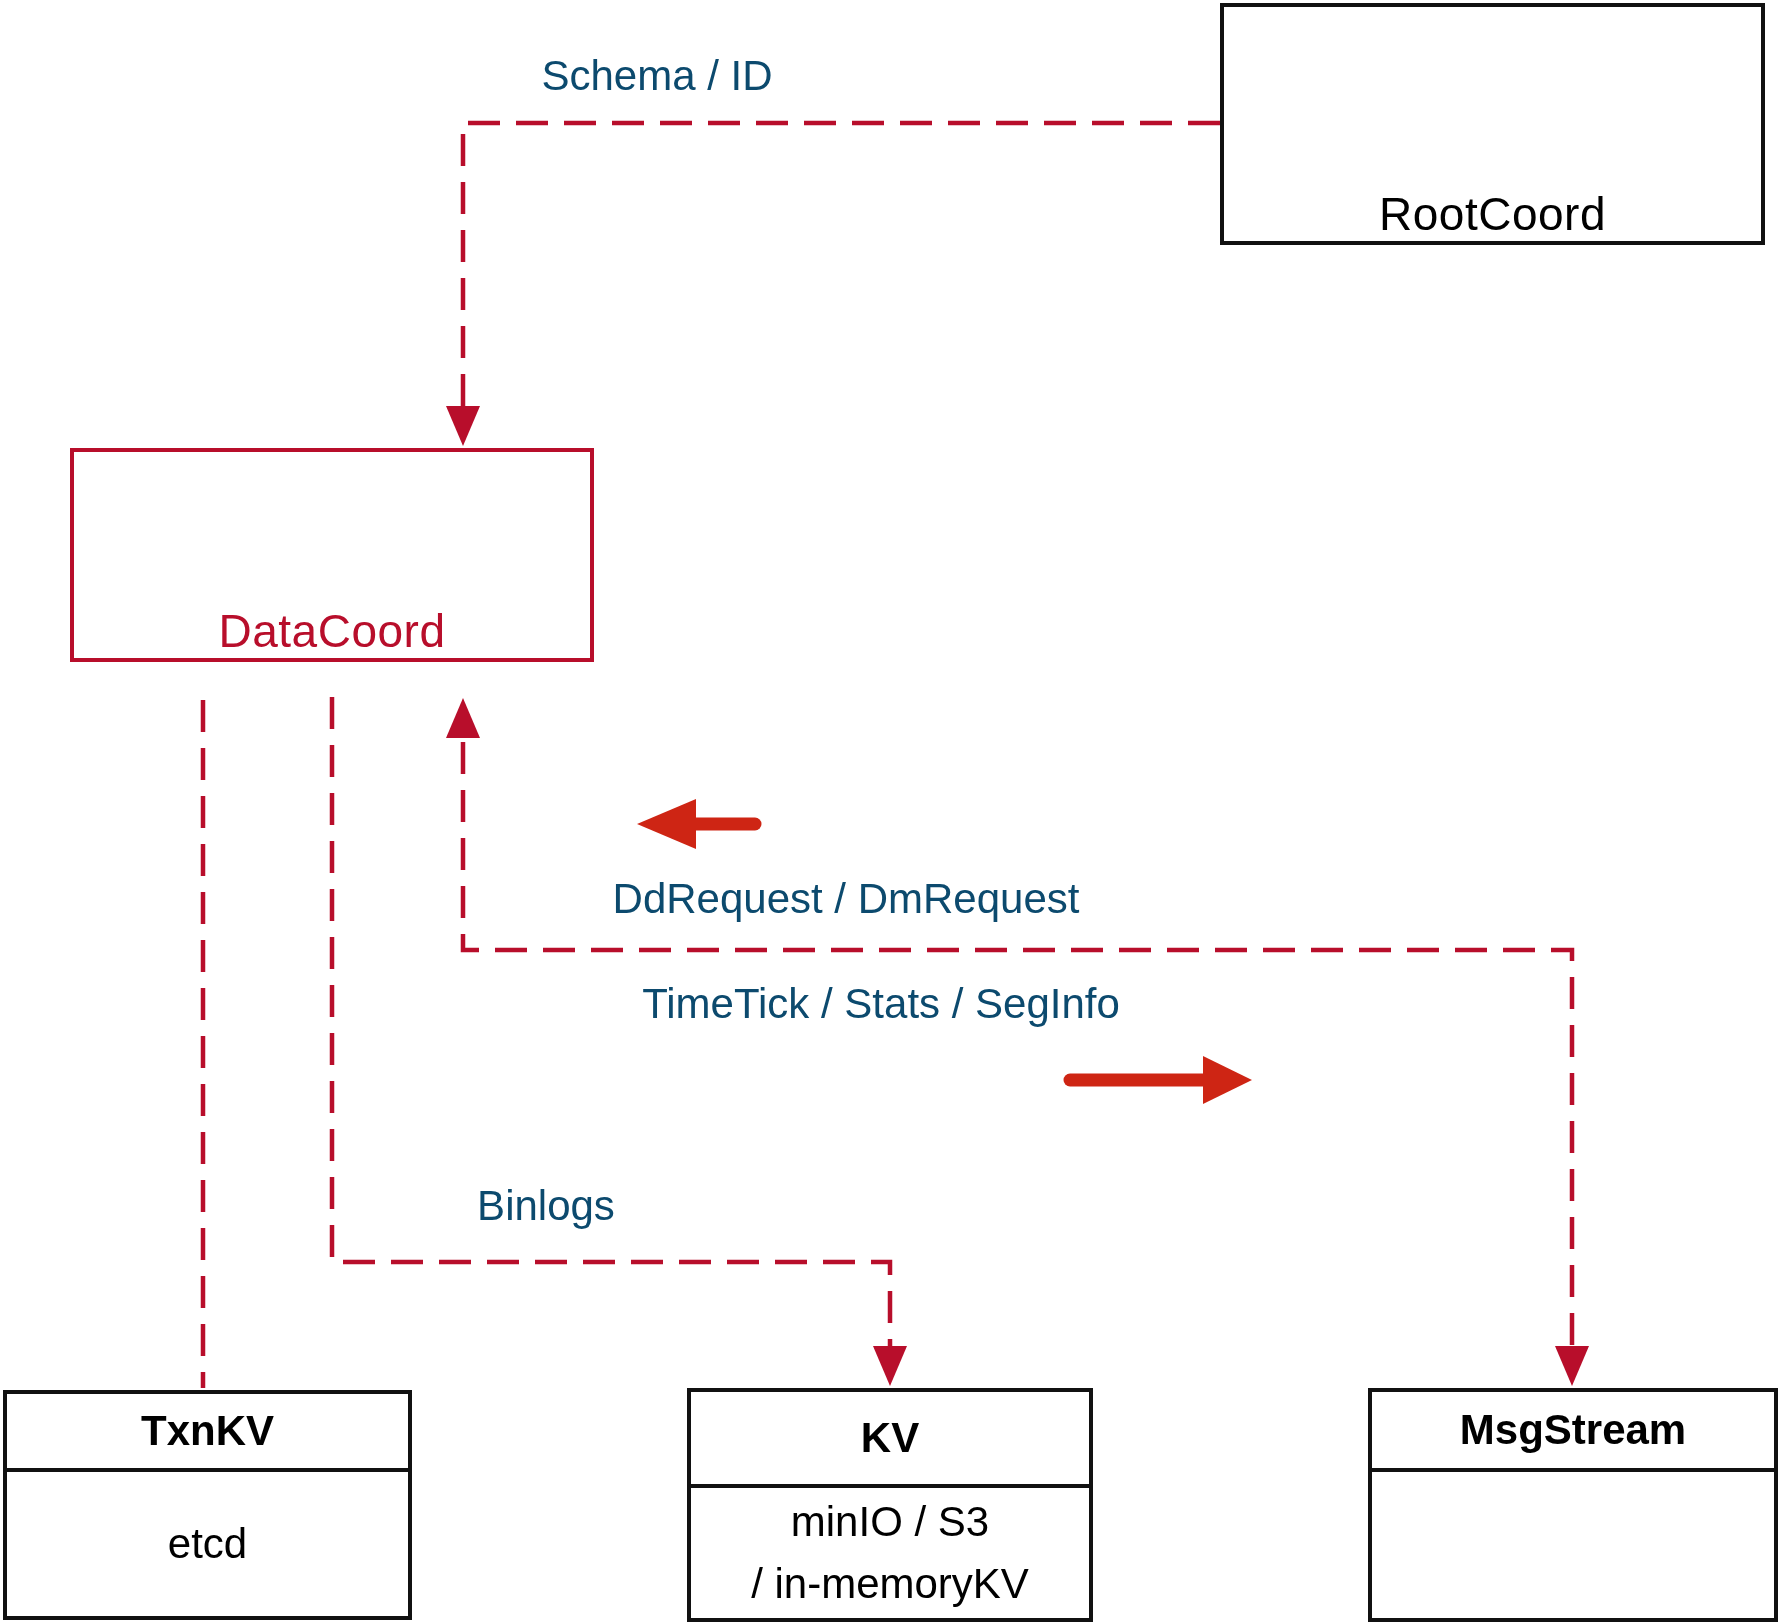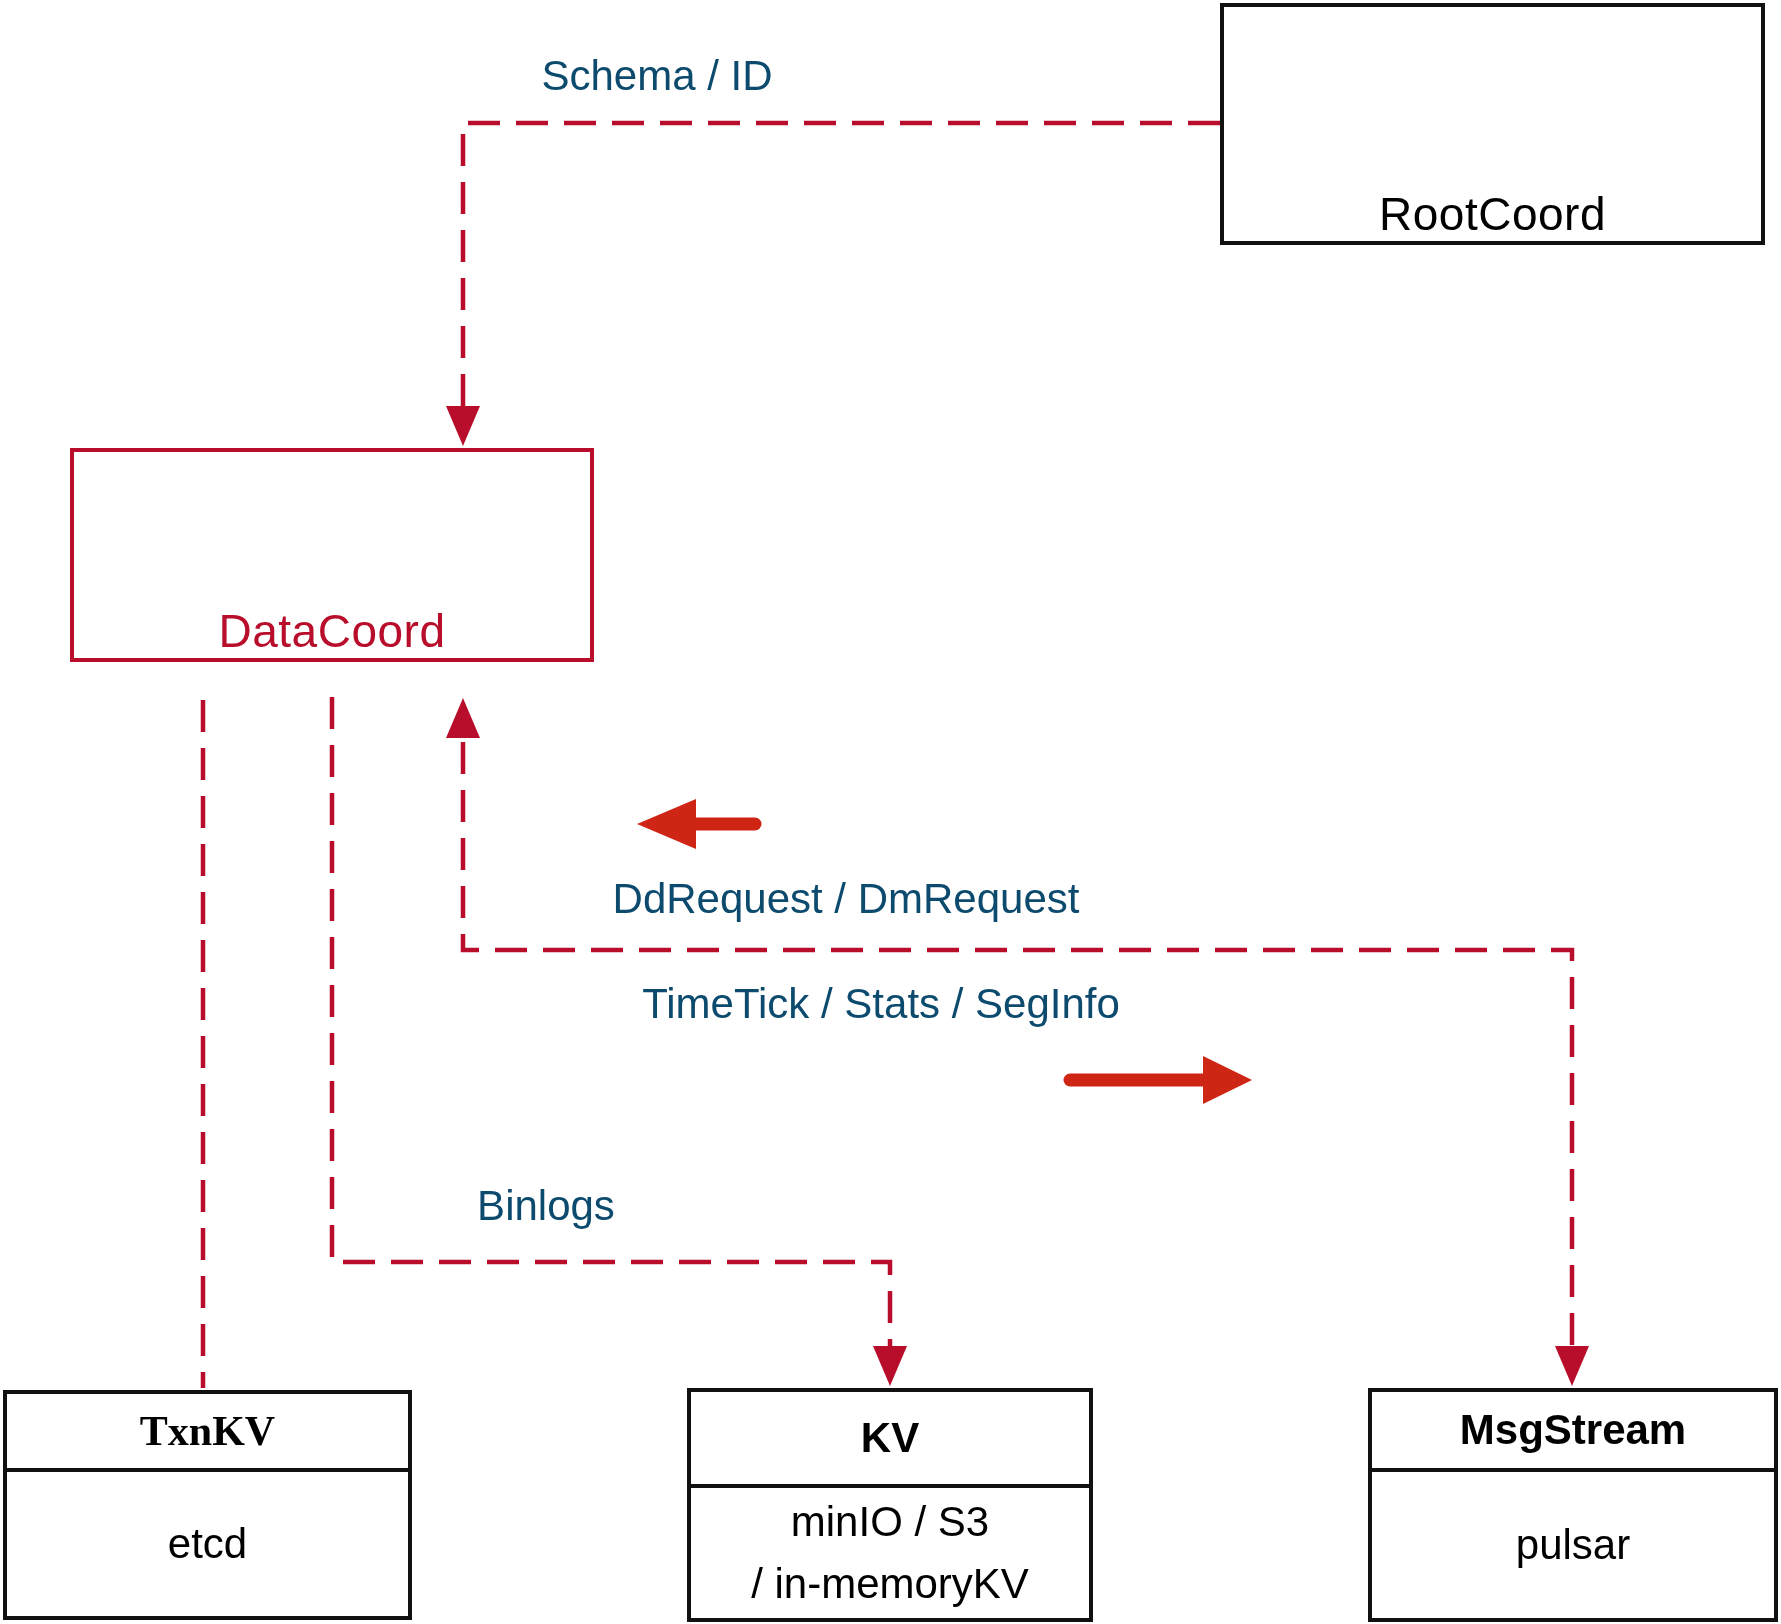--- a/index.html
+++ b/index.html
@@ -84,39 +84,36 @@
 
   <div class="node black" style="left:1220px;top:3px;width:545px;height:242px;">
     <span class="node-label">RootCoord</span>
   </div>
 
   <div class="node red" style="left:70px;top:448px;width:524px;height:214px;">
     <span class="node-label">DataCoord</span>
   </div>
 
   <div class="store" style="left:3px;top:1390px;width:409px;height:230px;">
-    <div class="store-header" style="height:78px;font-family:Liberation Serif, serif;">TxnKV</div>
+    <div class="store-header" style="height:78px;">TxnKV</div>
     <div class="store-body">
       <span>etcd</span>
     </div>
   </div>
 
   <div class="store" style="left:687px;top:1388px;width:406px;height:234px;">
     <div class="store-header" style="height:96px;">KV</div>
     <div class="store-body">
       <span>minIO / S3</span>
       <span>/ in-memoryKV</span>
     </div>
   </div>
 
   <div class="store" style="left:1368px;top:1388px;width:410px;height:234px;">
     <div class="store-header" style="height:80px;">MsgStream</div>
-    <div class="store-body">
-      <span>pulsar</span>
-    </div>
   </div>
 
   <div class="edge-label" style="left:657px;top:76px;">Schema / ID</div>
   <div class="edge-label" style="left:881px;top:1004px;">TimeTick / Stats / SegInfo</div>
   <div class="edge-label" style="left:846px;top:899px;">DdRequest / DmRequest</div>
   <div class="edge-label" style="left:546px;top:1206px;">Binlogs</div>
 
 </div>
 
 </body></html>

